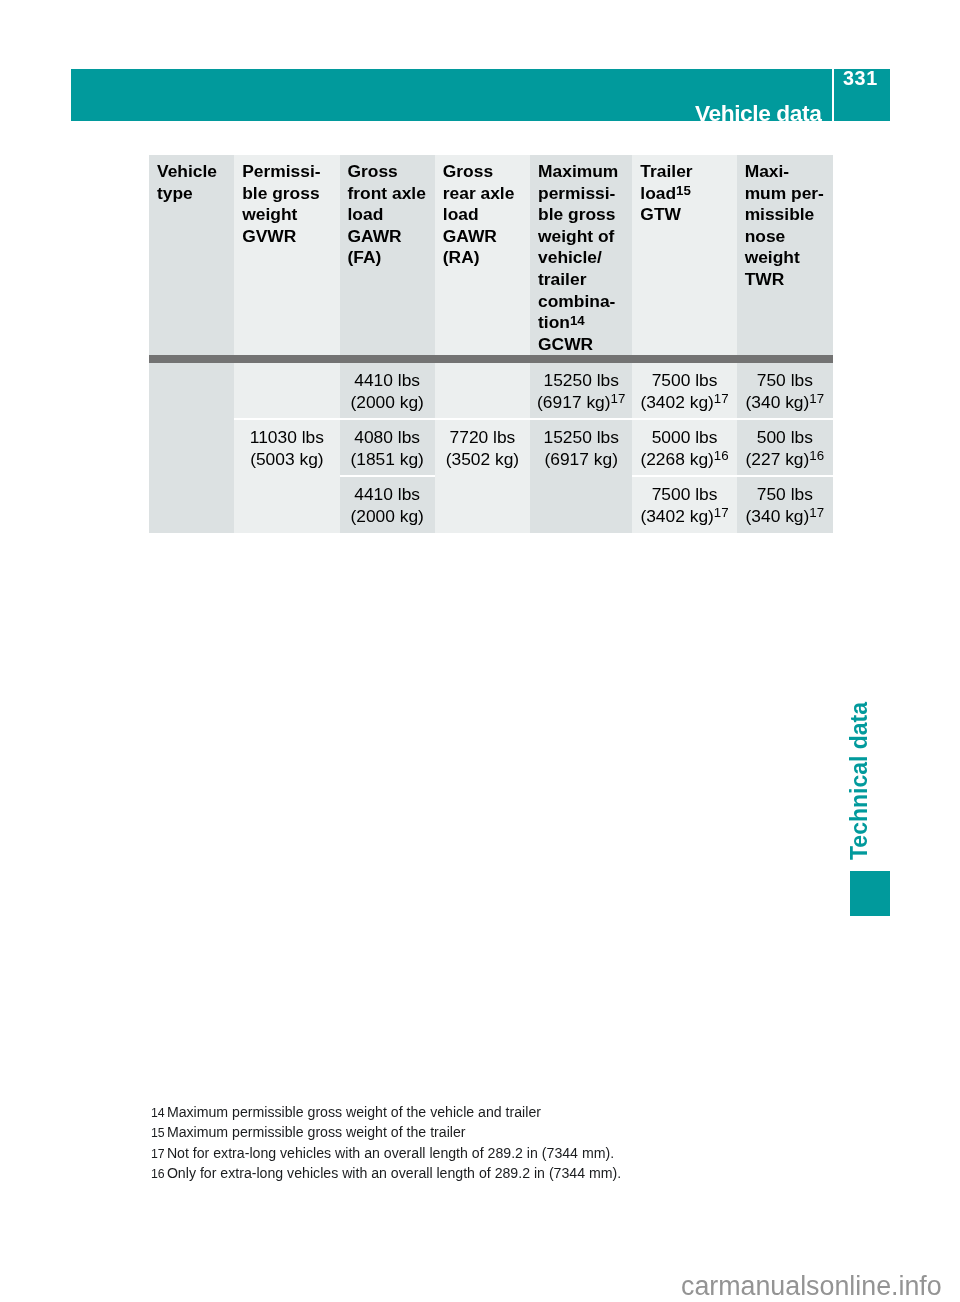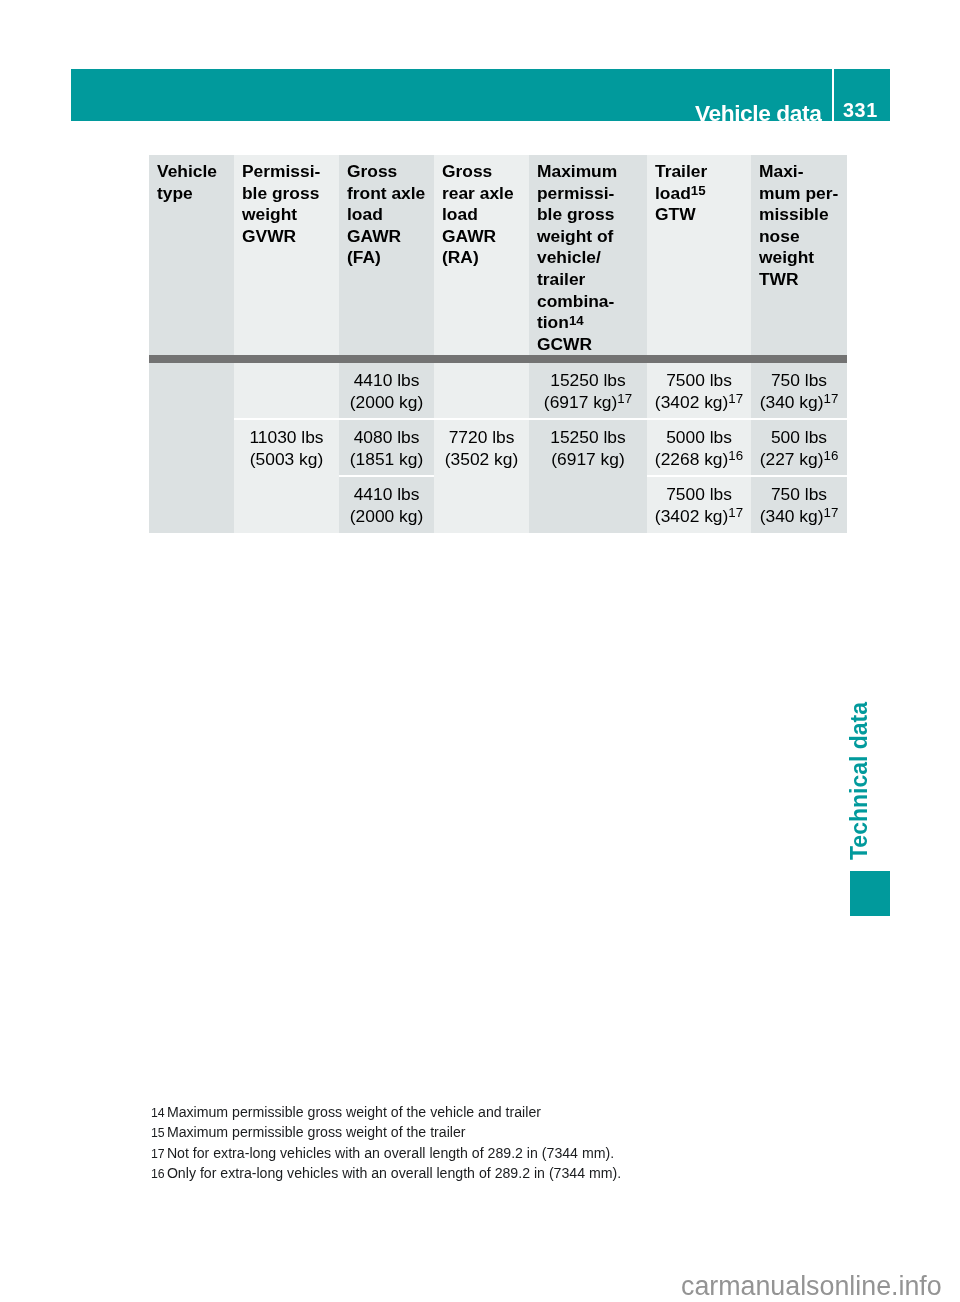--- a/index.html
+++ b/index.html
@@ -10,21 +10,21 @@
         -webkit-font-smoothing:antialiased;opacity:.999;}
 
   
   .hdr{position:absolute;left:71px;top:69px;width:819px;height:52px;background:#009a9c;}
   .hdr-title,.hdr-page,.sidetab-label{will-change:transform;}
   
   .hdr-title{position:absolute;right:69px;top:0;height:63px;display:flex;align-items:flex-end;
              color:#ffffff;font-size:22.7px;font-weight:bold;letter-spacing:-0.4px;
              line-height:1;padding-bottom:7px;box-sizing:border-box;}
   .hdr-sep{position:absolute;left:761px;top:0;width:2px;height:52px;background:#ffffff;}
-  .hdr-page{position:absolute;left:772px;top:0;height:52px;display:flex;align-items:flex-end;
+  .hdr-page{position:absolute;left:772px;top:0;height:52px;display:flex;
             color:#ffffff;font-size:19.8px;font-weight:bold;letter-spacing:0.6px;
             line-height:1;box-sizing:border-box;}
 
   
   .tbl{position:absolute;left:149px;top:155px;width:684px;border-collapse:separate;
        border-spacing:0;table-layout:fixed;}
   .tbl td{vertical-align:top;box-sizing:border-box;}
   .cell{font-size:17.4px;line-height:21.6px;color:#000000;}
   .tbl td.hcell{font-weight:bold;padding:6px 8px 0 8px;height:208px;}
   .tbl td.dcell{padding:7px 2px 0 2px;text-align:center;white-space:nowrap;}
@@ -67,21 +67,21 @@
       </div>
   </div>
 
   <table class="tbl">
     <tbody id="tbl-body">
         <tr class="hrow">
           <td class="cell hcell shade-a" style="width: 85px;">Vehicle<br>type</td>
           <td class="cell hcell shade-b" style="width: 105px;">Permissi-<br>ble gross<br>weight<br>GVWR</td>
           <td class="cell hcell shade-a" style="width: 95px;">Gross<br>front axle<br>load<br>GAWR<br>(FA)</td>
           <td class="cell hcell shade-b" style="width: 95px;">Gross<br>rear axle<br>load<br>GAWR<br>(RA)</td>
-          <td class="cell hcell shade-a" style="width: 118px;">Maximum<br>permissi-<br>ble gross<br>weight of<br>vehicle/<br>trailer<br>combina-<br>tion<sup>14</sup><br>GCWR</td>
+          <td class="cell hcell shade-a" style="width: 102px;">Maximum<br>permissi-<br>ble gross<br>weight of<br>vehicle/<br>trailer<br>combina-<br>tion<sup>14</sup><br>GCWR</td>
           <td class="cell hcell shade-b" style="width: 104px;">Trailer<br>load<sup>15</sup><br>GTW</td>
           <td class="cell hcell shade-a" style="width: 96px;">Maxi-<br>mum per-<br>missible<br>nose<br>weight<br>TWR</td>
         </tr>
         <tr class="drow">
           <td class="cell dcell shade-a nb" rowspan="3" style="height: 57px;">&nbsp;</td>
           <td class="cell dcell shade-b" style="height: 57px;">&nbsp;</td>
           <td class="cell dcell shade-a" style="height: 57px;">4410 lbs<br>(2000 kg)</td>
           <td class="cell dcell shade-b" style="height: 57px;">&nbsp;</td>
           <td class="cell dcell shade-a" style="height: 57px;">15250 lbs<br>(6917 kg)<sup>17</sup></td>
           <td class="cell dcell shade-b" style="height: 57px;">7500 lbs<br>(3402 kg)<sup>17</sup></td>

